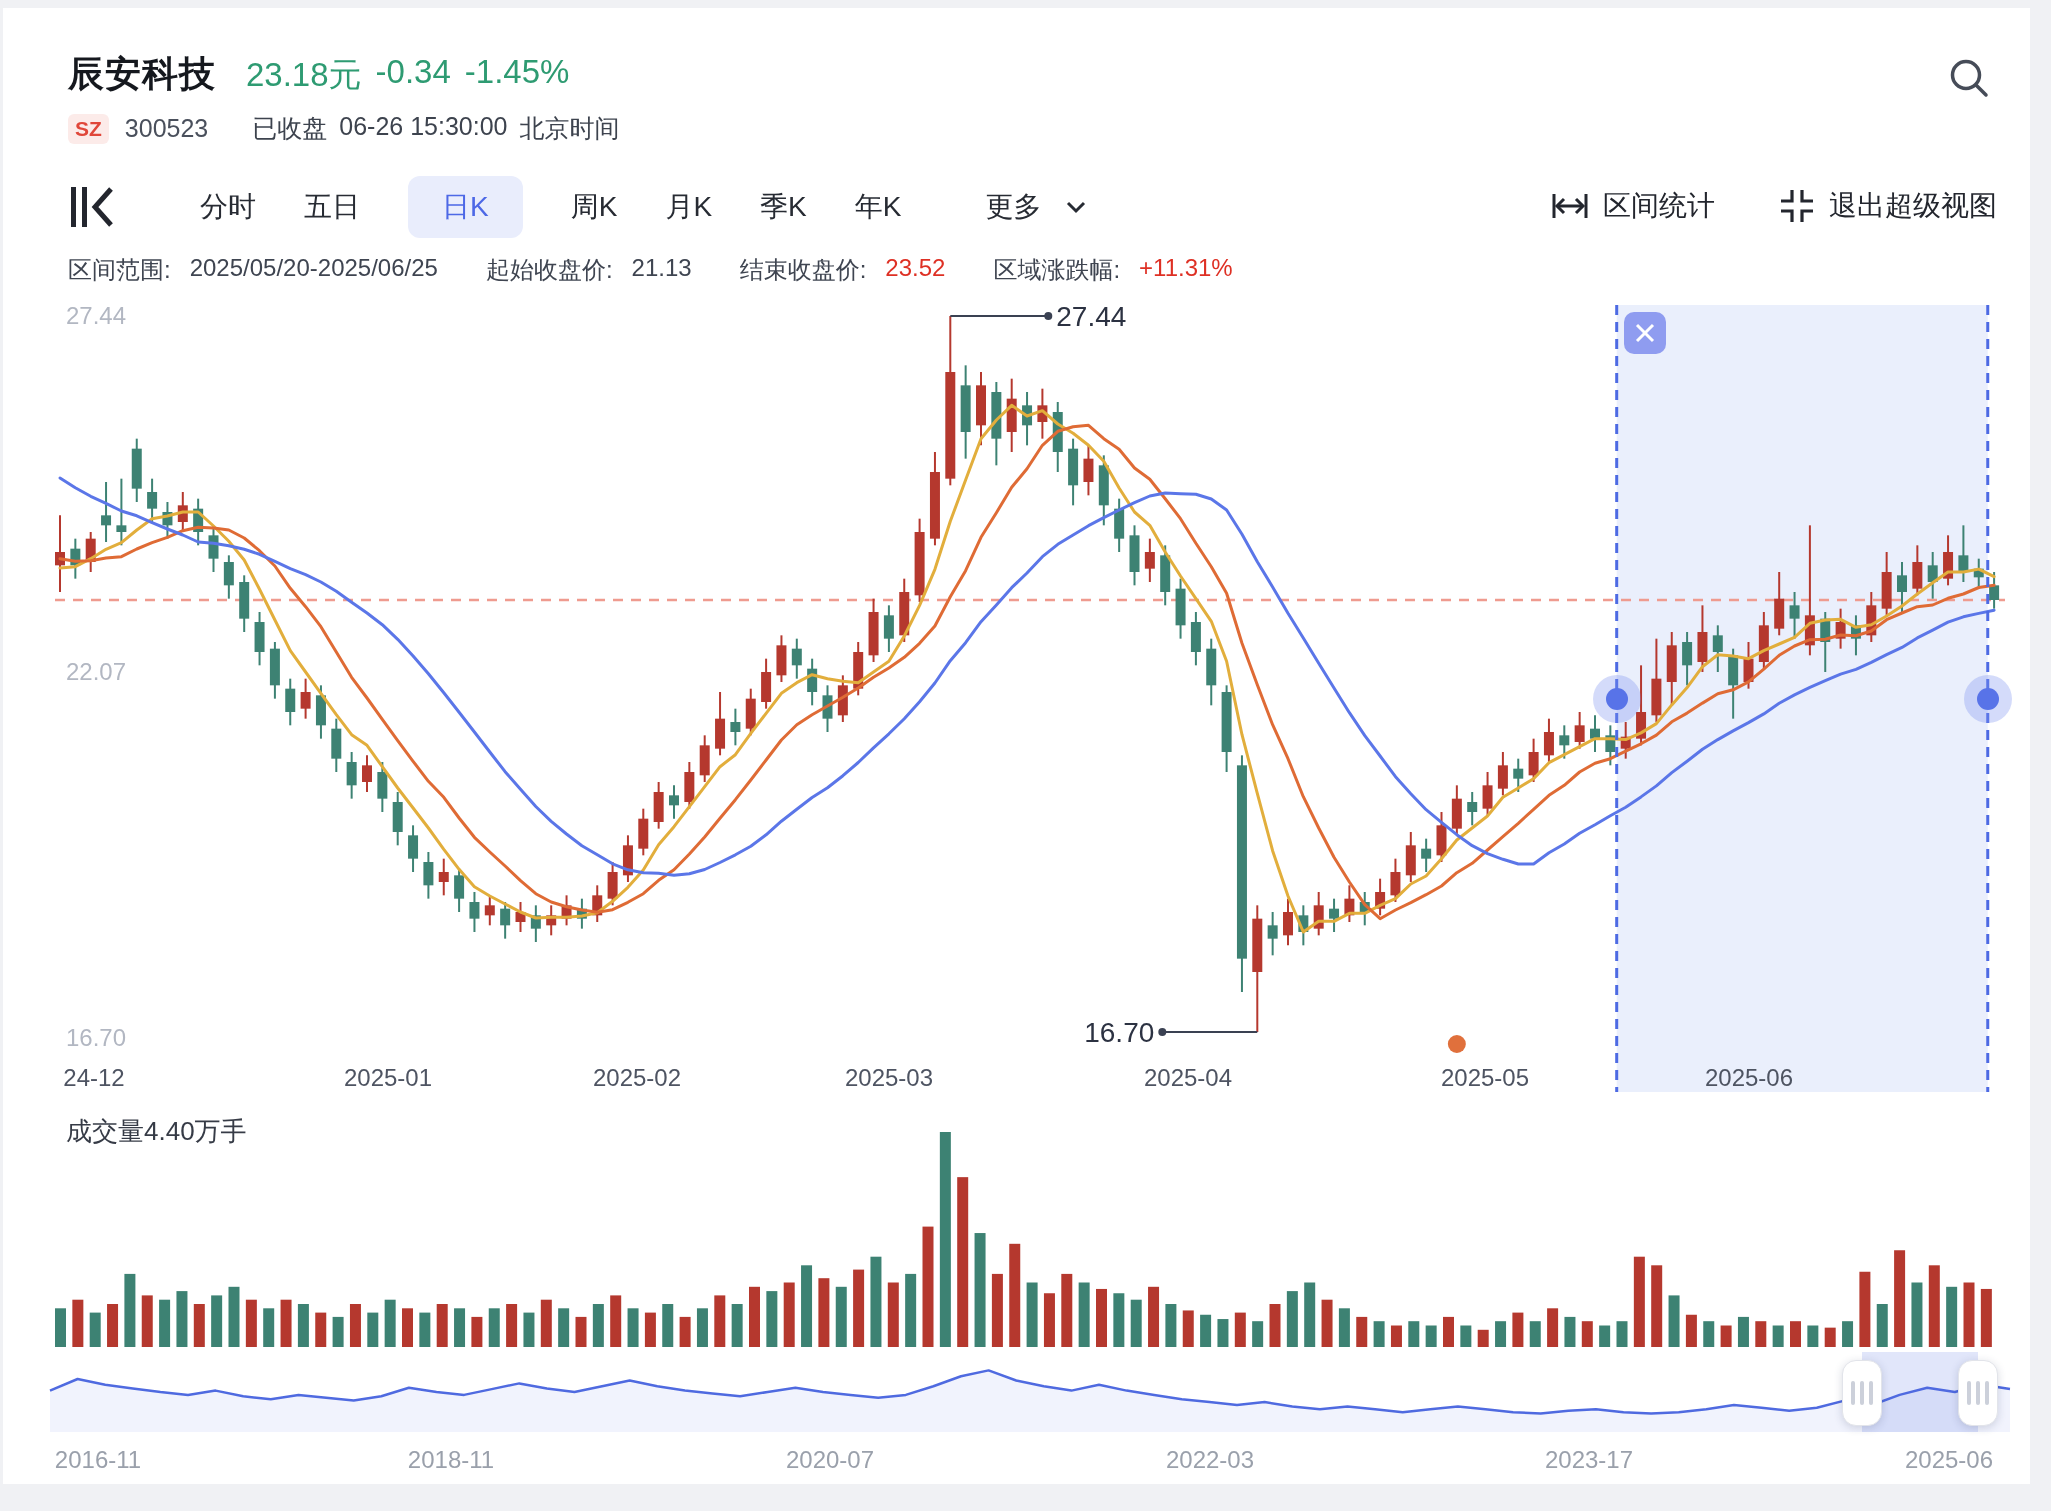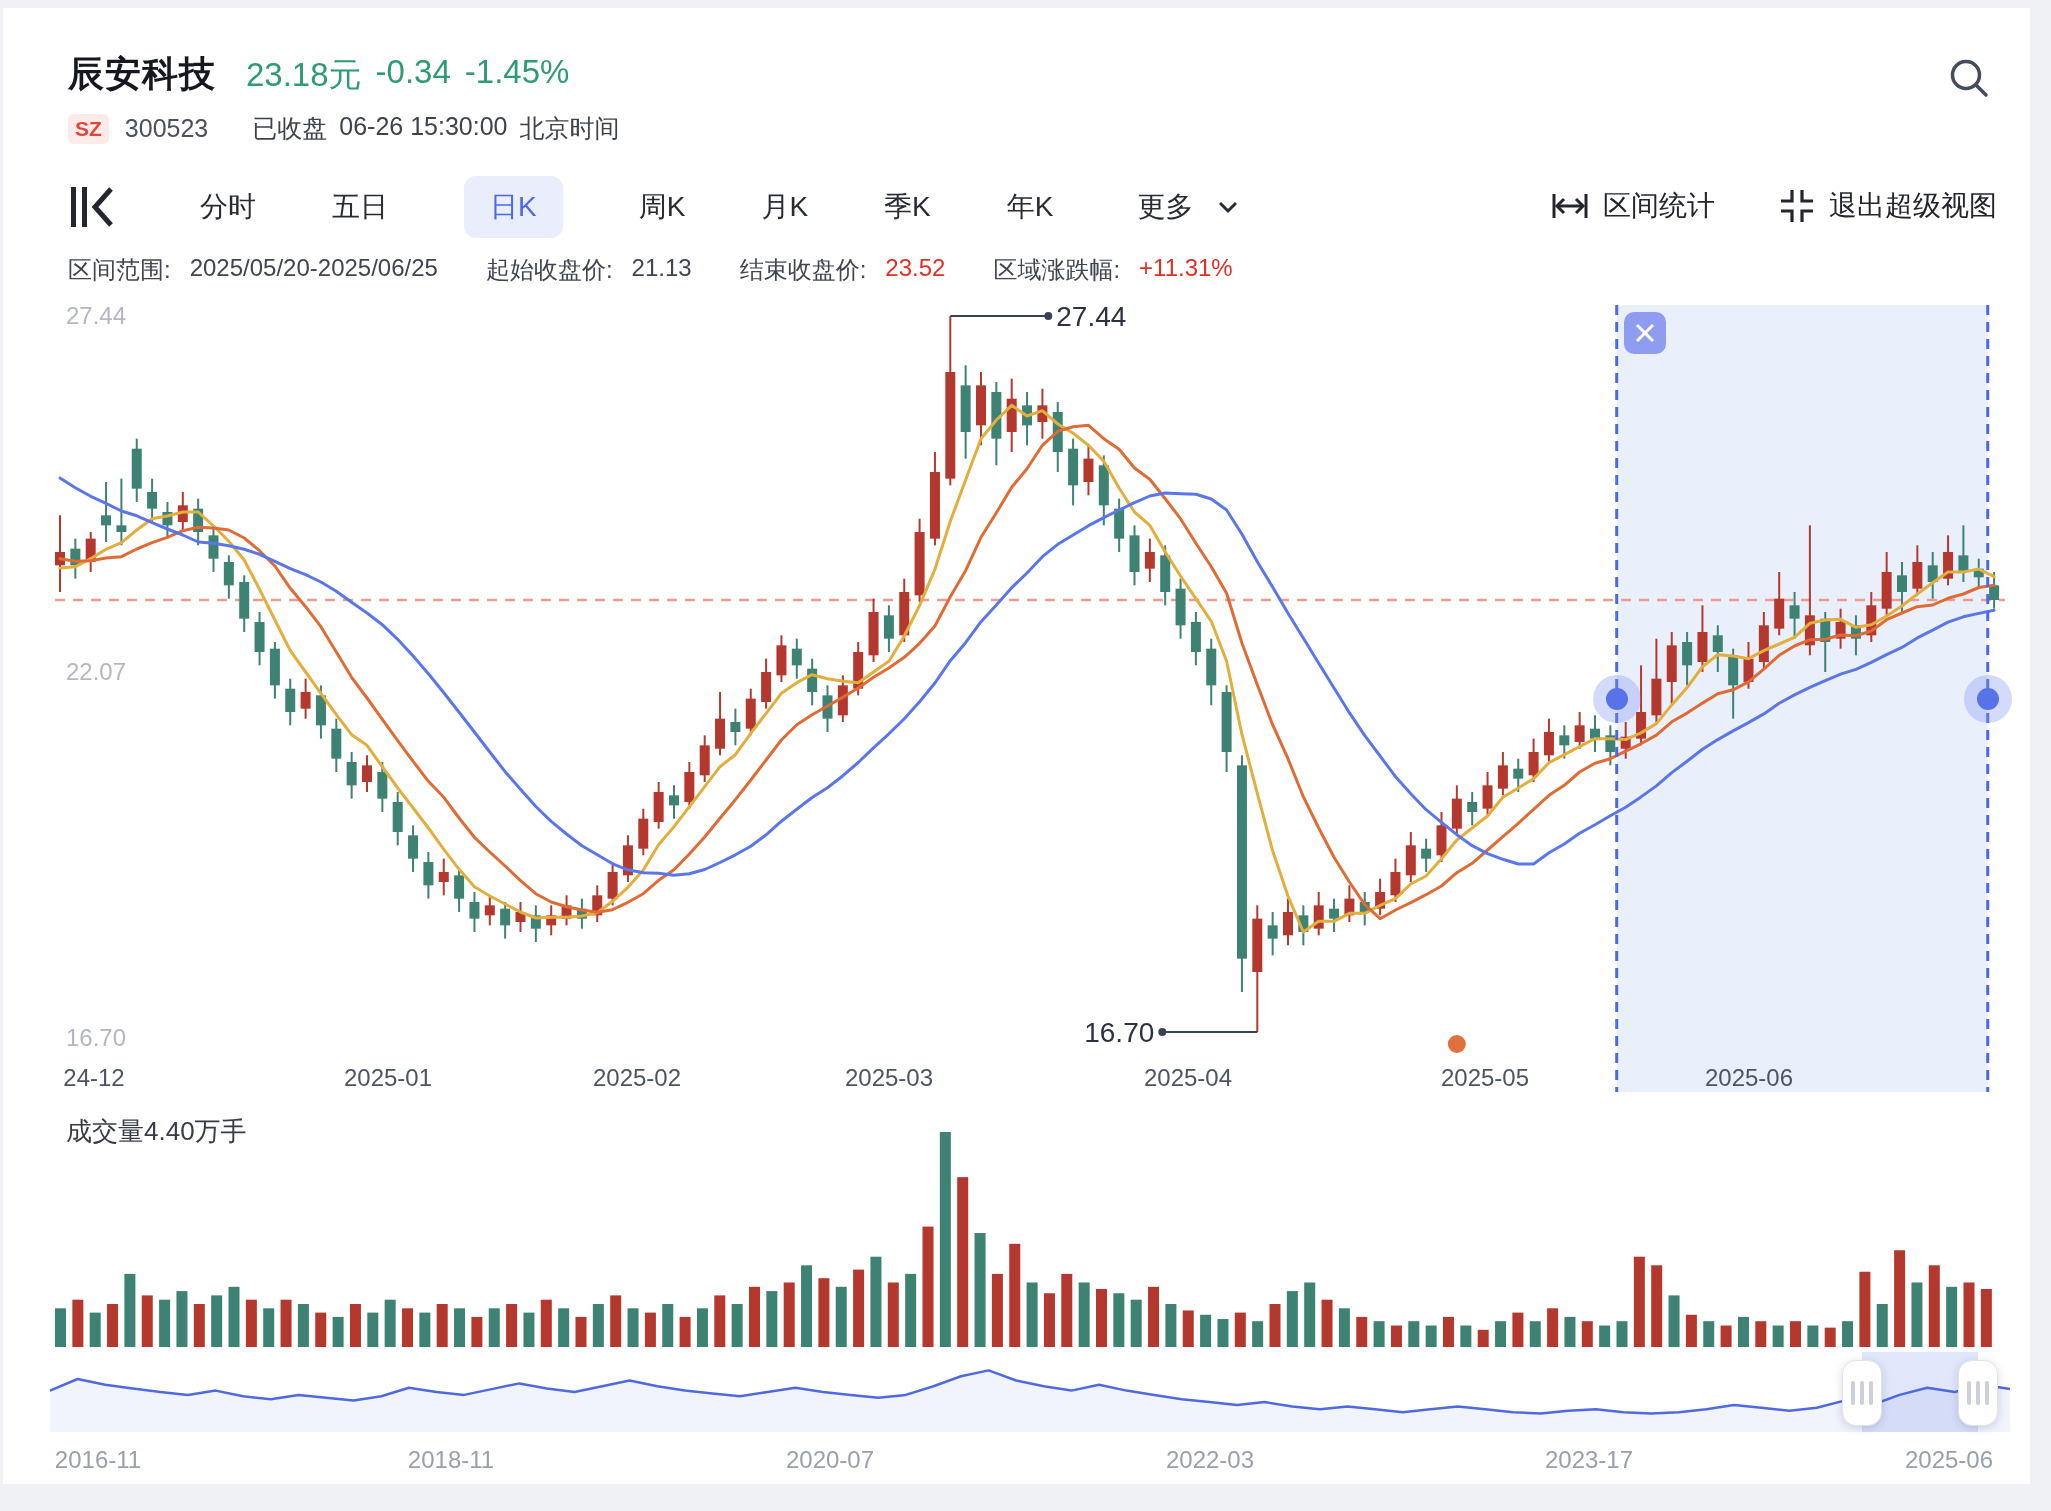--- a/index.html
+++ b/index.html
@@ -12,21 +12,21 @@
   .price-group{display:flex;gap:14px;font-size:33px;color:#2e9b72}
   .sub-row{position:absolute;left:68px;top:112px;display:flex;align-items:center;gap:16px;font-size:25px;color:#444a55;z-index:5}
   .badge-sz{background:#fcebe9;color:#e0473a;font-weight:bold;font-size:21px;padding:3px 7px;border-radius:6px}
   .code{color:#4a505c}
   .status-group{display:flex;gap:12px;margin-left:28px;color:#3d434e}
   .search-btn{position:absolute;right:58px;top:56px;z-index:5;cursor:pointer}
   
   .tabbar{position:absolute;left:66px;top:176px;display:flex;align-items:center;gap:84px;z-index:5}
   .kline-logo{display:flex;align-items:center}
   .tab{font-size:28px;color:#272b33;cursor:pointer;padding:12px 0}
-  .tab.active{color:#4d68e6;background:#e9edfc;border-radius:12px;padding:12px 26px}
+  .tab.active{color:#4d68e6;background:#e9edfc;border-radius:12px;padding:12px 34px}
   .more{display:flex;align-items:center;gap:24px;font-size:28px;color:#272b33;cursor:pointer}
   .right-controls{position:absolute;right:54px;top:186px;display:flex;align-items:center;gap:62px;z-index:5}
   .ctrl{display:flex;align-items:center;gap:12px;font-size:28px;color:#23262e;cursor:pointer}
   
   .stats-row{position:absolute;left:68px;top:254px;display:flex;gap:48px;font-size:24px;color:#3f4551;z-index:5}
   .stat{display:flex;gap:19px}
   .red{color:#de3024}
   
   #chart-svg{position:absolute;left:0;top:0;z-index:1}
   .axis-label{position:absolute;font-size:24px;white-space:nowrap;z-index:3}
@@ -72,21 +72,21 @@
   </div>
 
   <div class="tabbar">
     <span class="kline-logo">
       <svg width="50" height="50" viewBox="0 0 50 50">
         <rect x="5" y="5" width="5" height="40" fill="#23262e"></rect>
         <rect x="16" y="5" width="5" height="40" fill="#23262e"></rect>
         <path d="M45 7 L29 25 L45 43" fill="none" stroke="#23262e" stroke-width="5"></path>
       </svg>
     </span>
-    <span id="tabs-holder" style="display:flex;align-items:center;gap:76px">
+    <span id="tabs-holder" style="display:flex;align-items:center;gap:48px">
         <span class="tab">分时</span>
         <span class="tab">五日</span>
         <span class="tab active">日K</span>
         <span class="tab">周K</span>
         <span class="tab">月K</span>
         <span class="tab">季K</span>
         <span class="tab">年K</span>
       </span>
     <span class="more">
       <span>更多</span>

